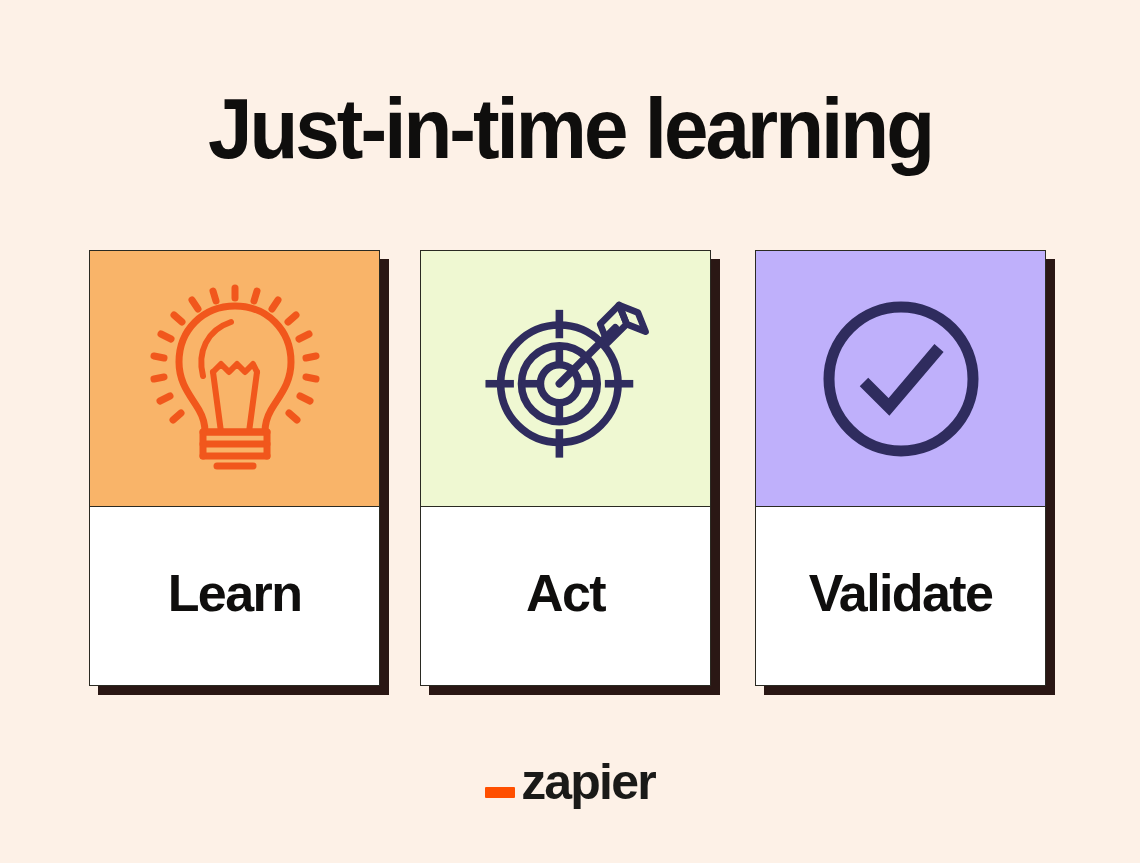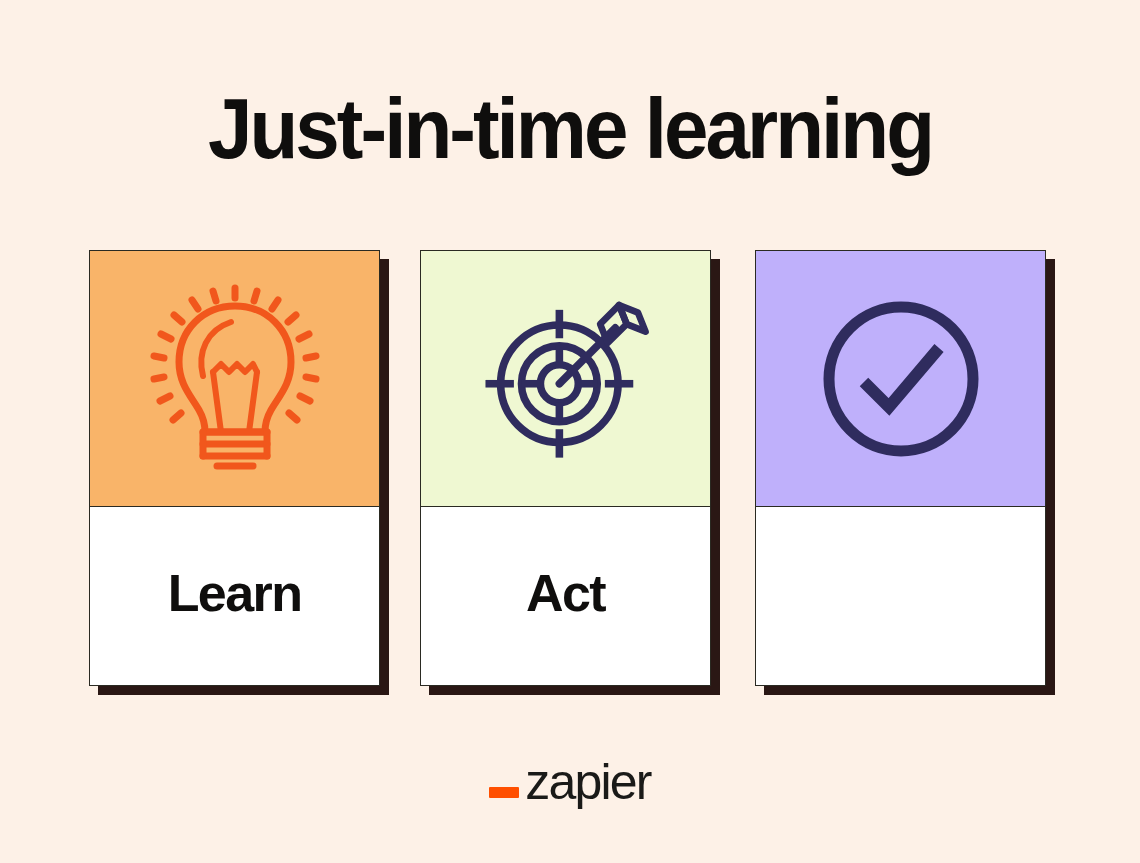--- a/index.html
+++ b/index.html
@@ -137,21 +137,21 @@
     width: 30px;
     height: 11px;
     background: #FF4F00;
     margin-right: 6px;
     margin-top: 20px;
     border-radius: 1px;
   }
 
   #logo-word {
     font-family: "Liberation Sans", sans-serif;
-    font-weight: 400;
+    font-weight: 700;
     font-size: 50px;
     line-height: 52px;
     letter-spacing: -1.8px;
     color: #1A1A18;
   }
 </style>
 </head>
 <body style="background: rgb(253, 241, 231);">
 
 <div id="page" style="background: rgb(253, 241, 231);">
@@ -265,20 +265,23 @@
       <div class="card-shadow" style="background: rgb(42, 23, 20);"></div>
       <div class="card">
         <div class="card-top" id="top-2" style="background: rgb(191, 176, 251);">
           <div class="icon-slot">
             <svg width="178" height="178" viewBox="0 0 178 178" fill="none" aria-hidden="true">
               <circle cx="89" cy="89" r="72" stroke="#2F2C5E" stroke-width="11" fill="none"></circle>
               <path d="M52 92 L 77 117 L 127 58" stroke="#2F2C5E" stroke-width="12" stroke-linecap="butt" stroke-linejoin="miter" fill="none"></path>
             </svg>
           </div>
         </div>
+        <div class="card-bottom">
+          <div class="card-label">Validate</div>
+        </div>
       </div>
     </div>
 
   </div>
 
   <div id="logo">
     <span id="logo-underscore" style="background: rgb(255, 79, 0);"></span>
     <span id="logo-word" style="color: rgb(26, 26, 24);">zapier</span>
   </div>
 

